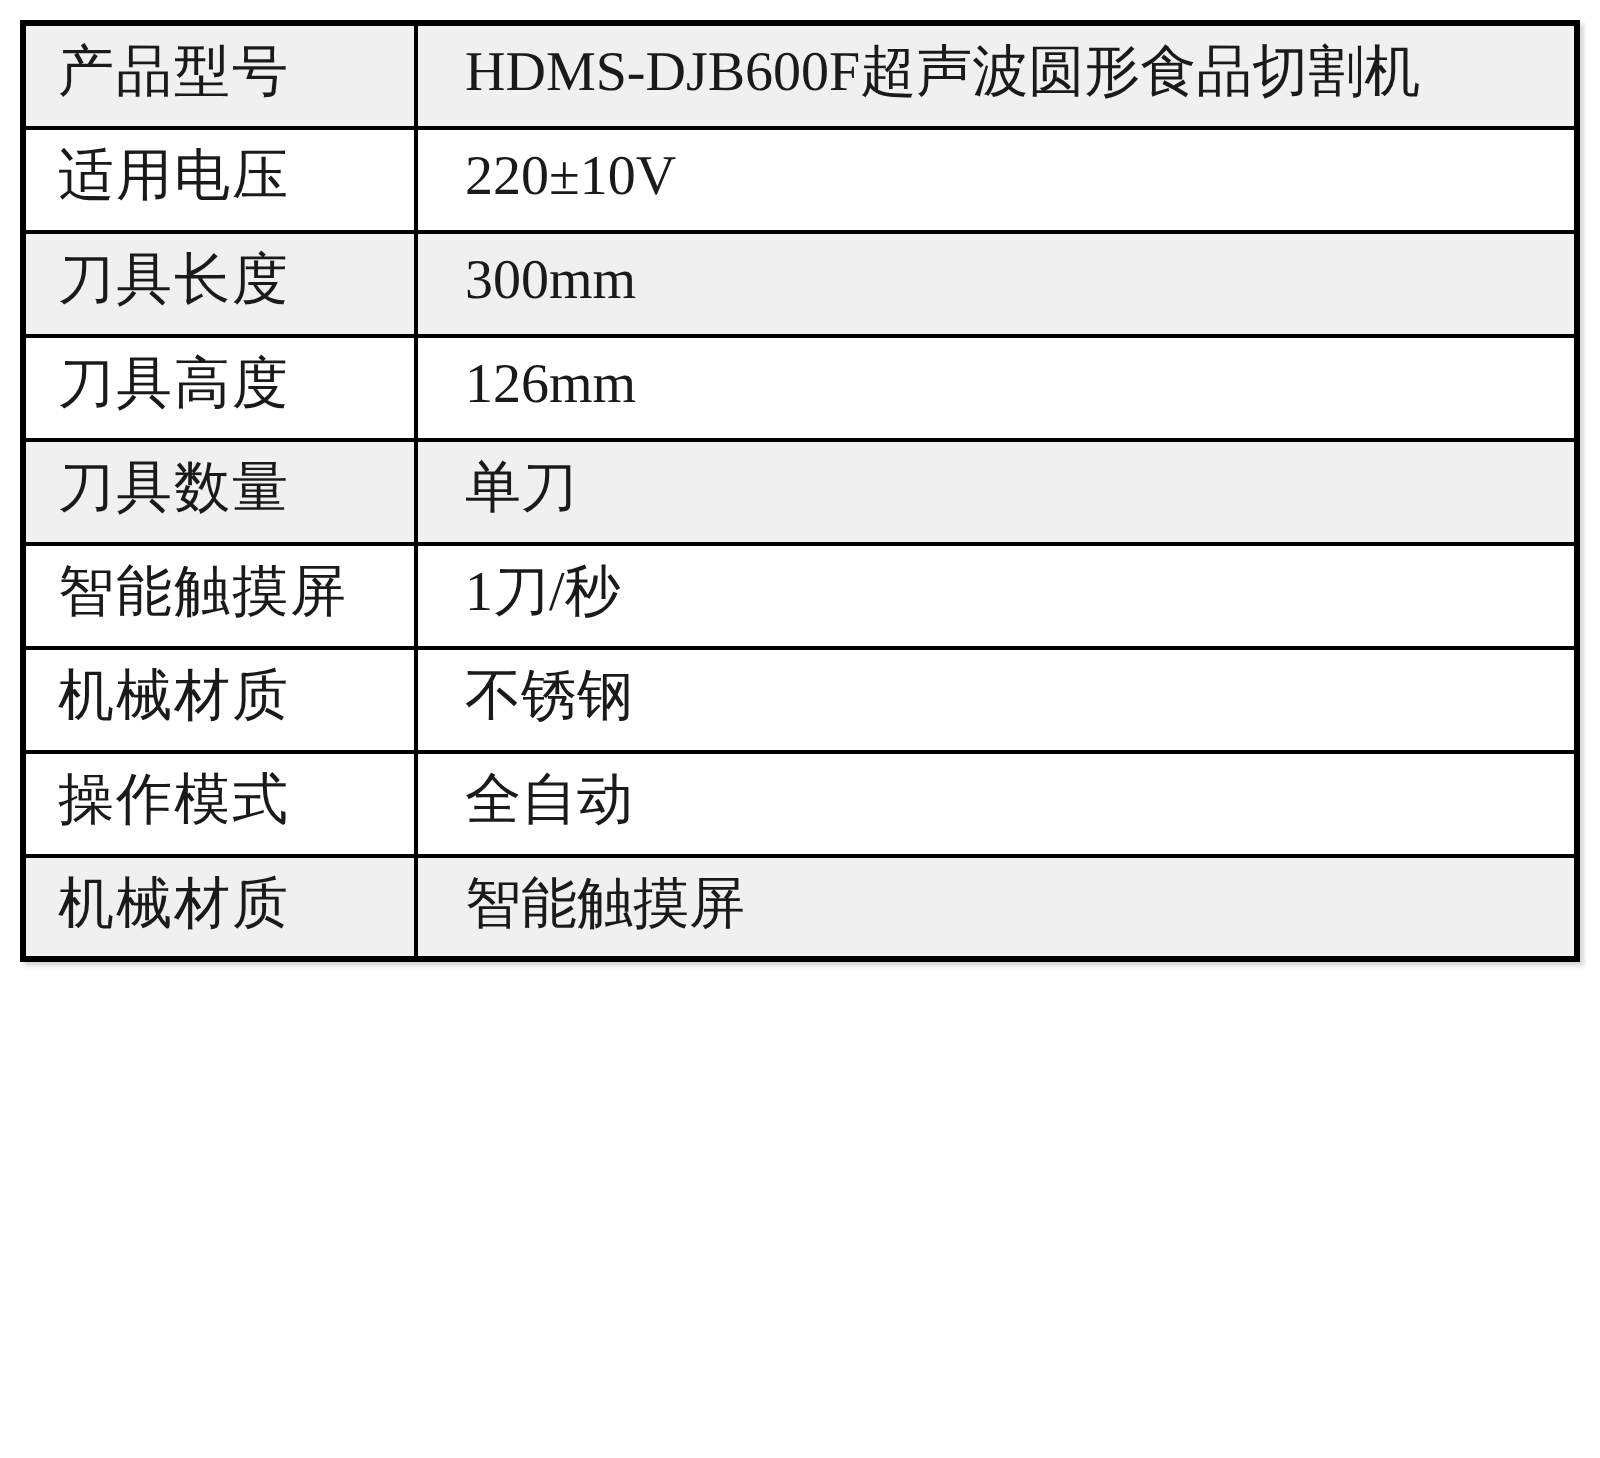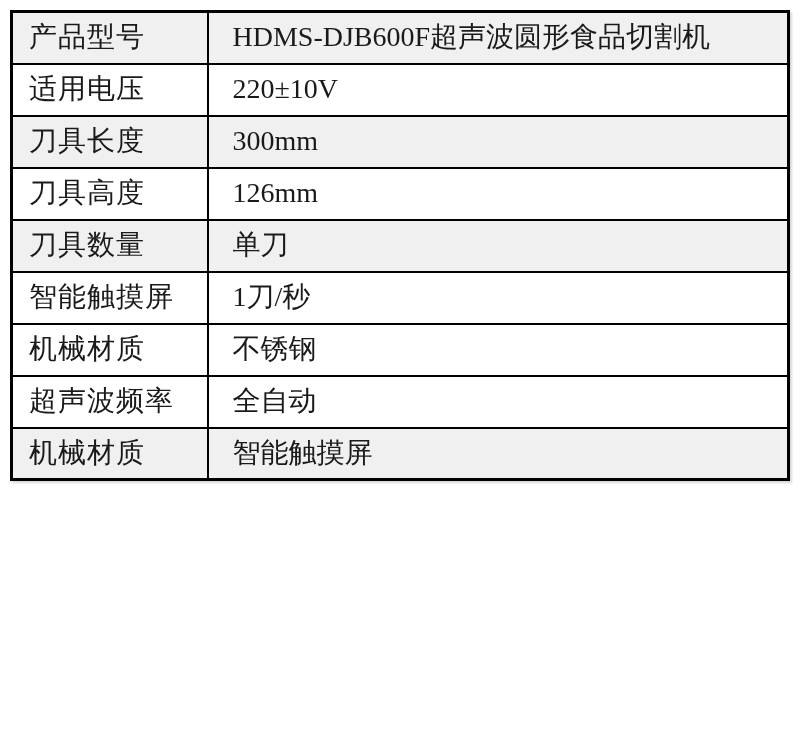--- a/index.html
+++ b/index.html
@@ -73,21 +73,21 @@
         </tr>
         <tr>
           <td class="label-cell">智能触摸屏</td>
           <td class="value-cell">1刀/秒</td>
         </tr>
         <tr>
           <td class="label-cell">机械材质</td>
           <td class="value-cell">不锈钢</td>
         </tr>
         <tr>
-          <td class="label-cell">超声波频率</td>
+          <td class="label-cell">操作模式</td>
           <td class="value-cell">全自动</td>
         </tr>
         <tr class="stripe">
           <td class="label-cell">机械材质</td>
           <td class="value-cell">智能触摸屏</td>
         </tr>
       </tbody>
   </table>
 </div>
 

